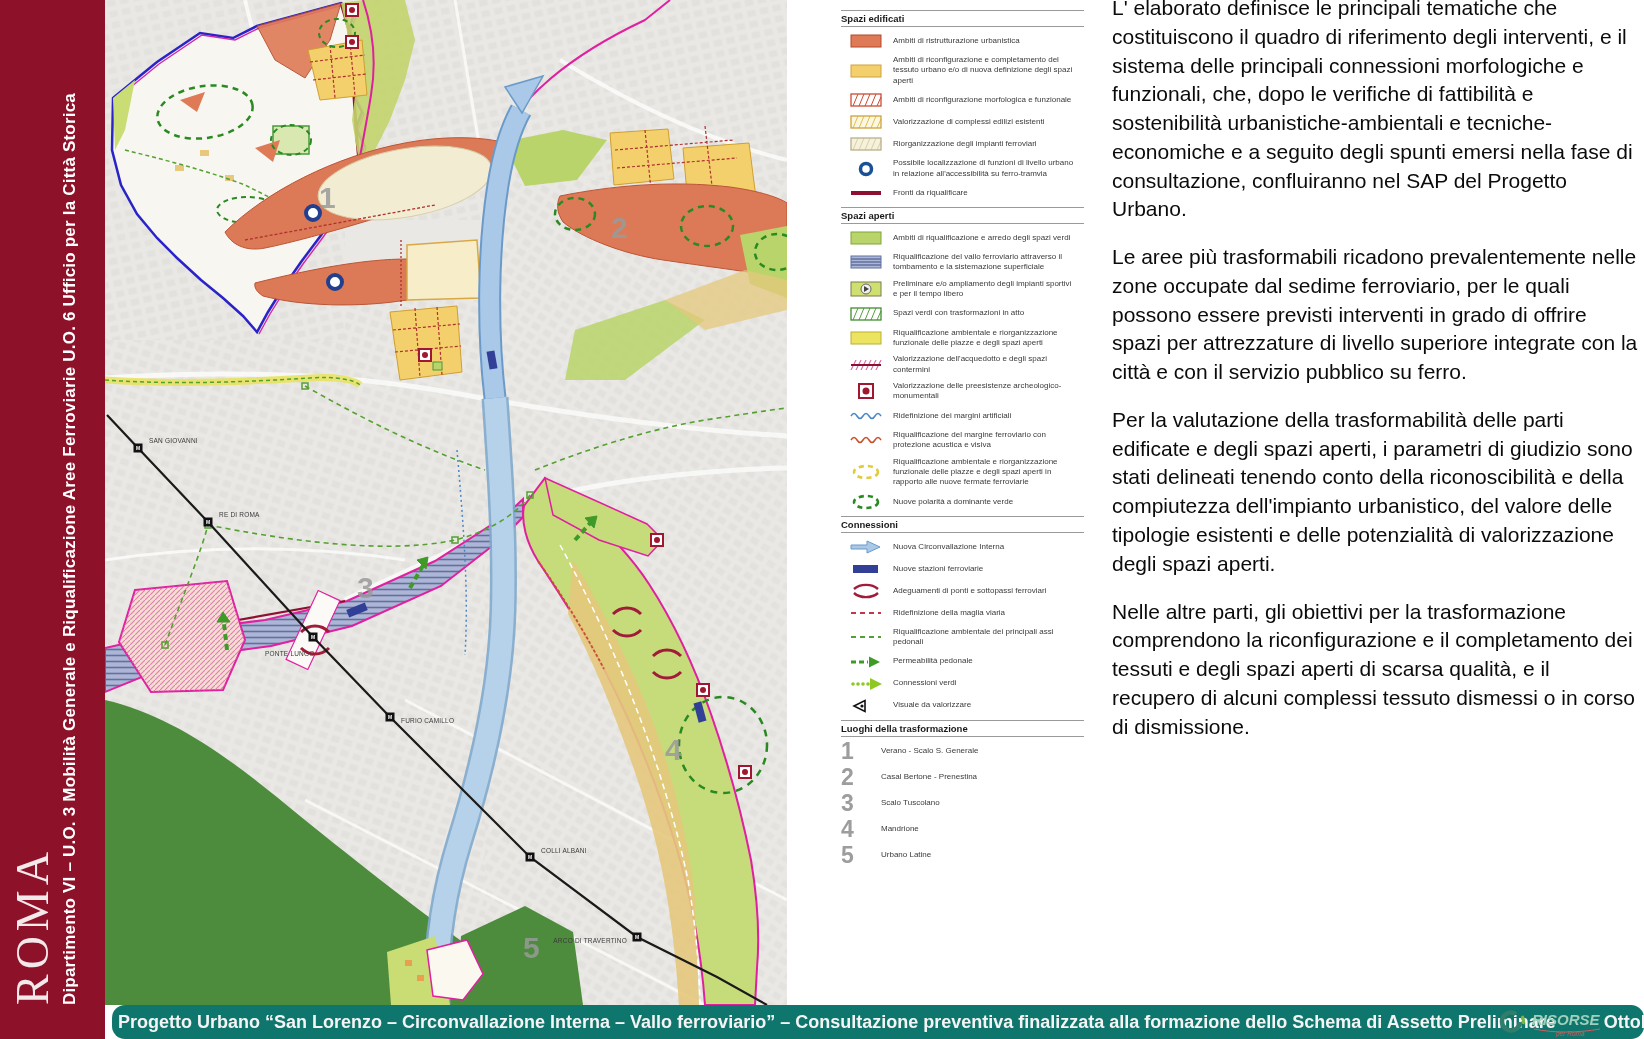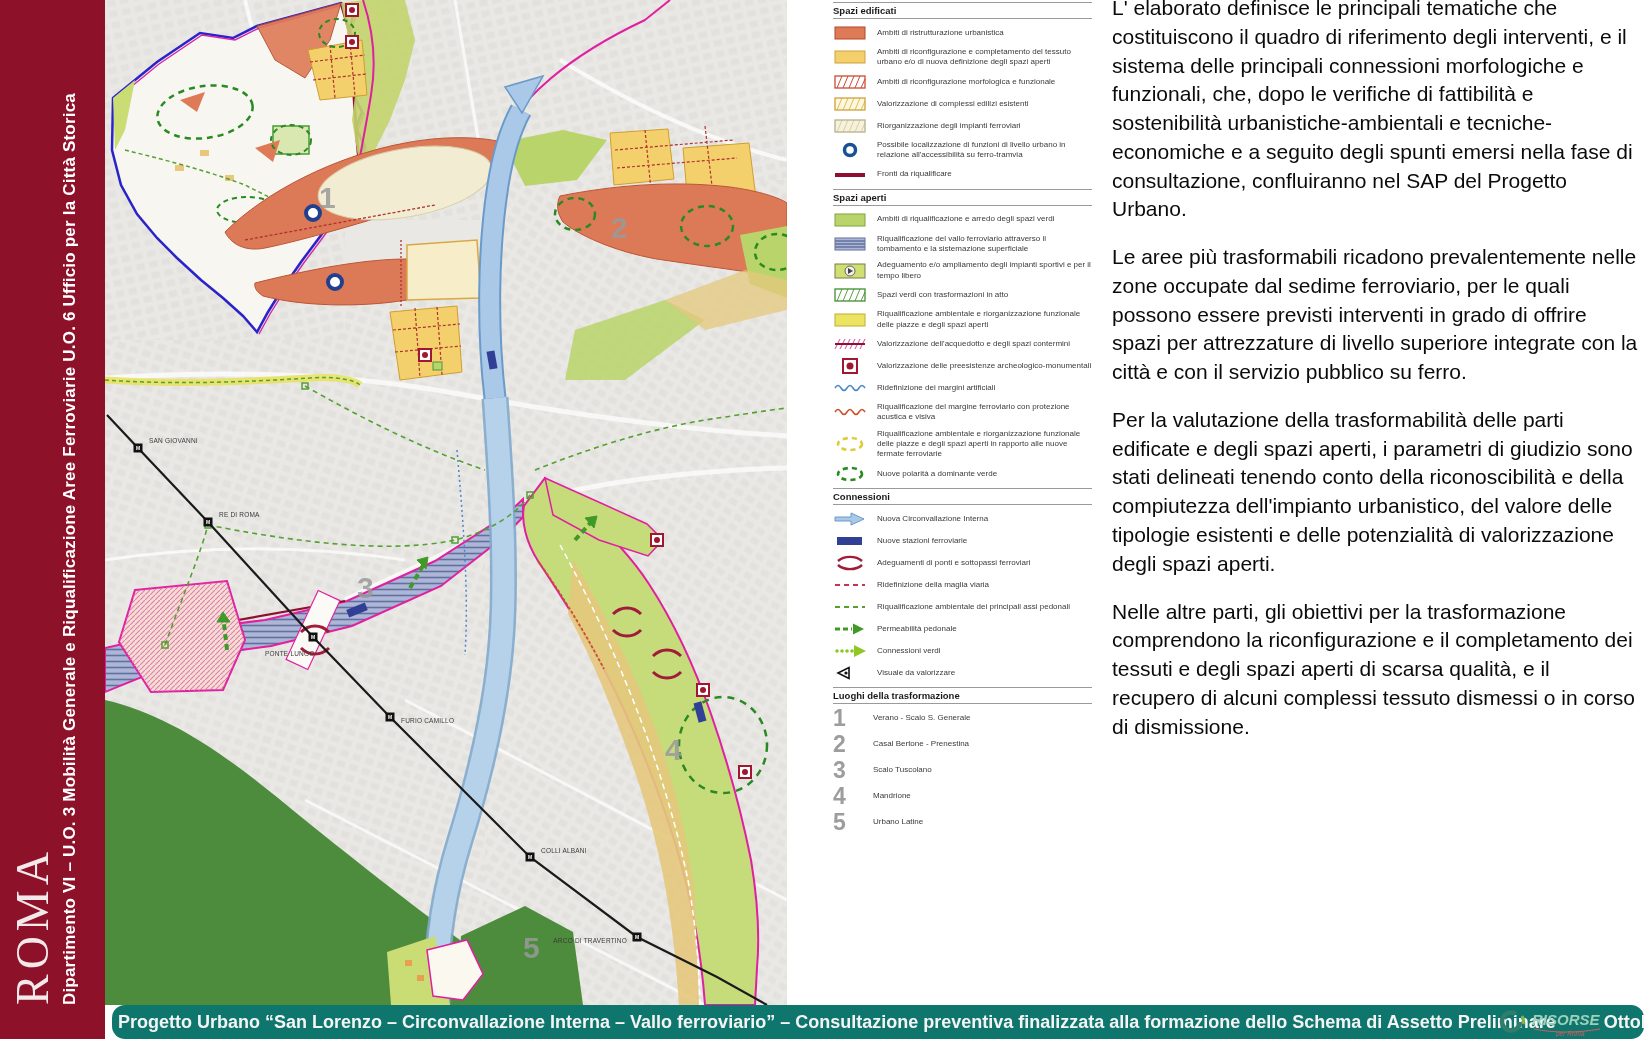--- a/index.html
+++ b/index.html
@@ -11,25 +11,25 @@
   .vtext{writing-mode:vertical-rl;transform:rotate(180deg);white-space:nowrap;}
   #brand{position:absolute;left:6px;bottom:34px;font-family:"Liberation Serif",serif;
          font-size:46px;letter-spacing:5px;color:#f3e9ea;font-weight:400;}
   #dept{position:absolute;left:60px;bottom:34px;font-size:17px;font-weight:bold;color:#ffffff;letter-spacing:.2px;}
 
   
   #map-wrap{position:absolute;left:105px;top:0;width:682px;height:1005px;background:#e9e8e5;}
 
   
   #legend{position:absolute;left:787px;top:0;width:315px;height:1020px;background:#fff;
-          padding:0;box-sizing:border-box;}
+          padding:8px;box-sizing:border-box;}
   #legend-sections{margin:2px 10px 0 46px;}
   #legend hr{border:0;border-top:1px solid #9a9a9a;margin:2px 0;}
   .sec-title{font-size:9.5px;font-weight:bold;color:#1a1a1a;margin:2px 0 2px 0;}
-  .leg-row{display:flex;align-items:center;gap:10px;margin:6px 0;}
+  .leg-row{display:flex;align-items:center;gap:10px;margin:6px 8px;}
   .leg-ic{flex:none;width:34px;height:16px;}
   .leg-label{font-size:8px;color:#3a3a3a;line-height:1.3;}
   .num-row{display:flex;align-items:center;gap:16px;margin:3px 0;}
   .num{font-size:23px;font-weight:bold;color:#9d9d9d;width:24px;line-height:1;}
 
   
   #text-panel{position:absolute;left:1102px;top:0;width:540px;height:1005px;background:#fff;}
   #text-panel .inner{margin:-6px 4px 0 10px;}
   #text-panel p{font-size:21px;line-height:1.37;color:#0b0b0b;margin:0 0 19px 0;}
 
@@ -374,21 +374,21 @@
               <path d="M2,5 h30 M2,8 h30 M2,11 h30" stroke="#61719f" stroke-width="1.4"></path>
             </svg></span>
           <span class="leg-label">Riqualificazione del vallo ferroviario attraverso il tombamento e la sistemazione superficiale</span>
         </div>
         <div class="leg-row">
           <span class="leg-ic"><svg width="34" height="16" viewBox="0 0 34 16">
               <rect x="2" y="1" width="30" height="14" fill="#cfe070" stroke="#7a7a55"></rect>
               <circle cx="17" cy="8" r="5" fill="#f2f2ec" stroke="#666"></circle>
               <path d="M15,11 L15,5 L20,8 Z" fill="#444"></path>
             </svg></span>
-          <span class="leg-label">Adeguamento e/o ampliamento degli impianti sportivi e per il tempo libero</span>
+          <span class="leg-label">Preliminare e/o ampliamento degli impianti sportivi e per il tempo libero</span>
         </div>
         <div class="leg-row">
           <span class="leg-ic"><svg width="34" height="16" viewBox="0 0 34 16">
               <rect x="2" y="2" width="30" height="12" fill="#ffffff"></rect>
               <path d="M4,14 l5,-12 M10,14 l5,-12 M16,14 l5,-12 M22,14 l5,-12 M28,14 l4,-9" stroke="#5aa040" stroke-width="1"></path>
               <rect x="2" y="2" width="30" height="12" fill="none" stroke="#3f8f2f" stroke-width="1.3"></rect>
             </svg></span>
           <span class="leg-label">Spazi verdi con trasformazioni in atto</span>
         </div>
         <div class="leg-row">

